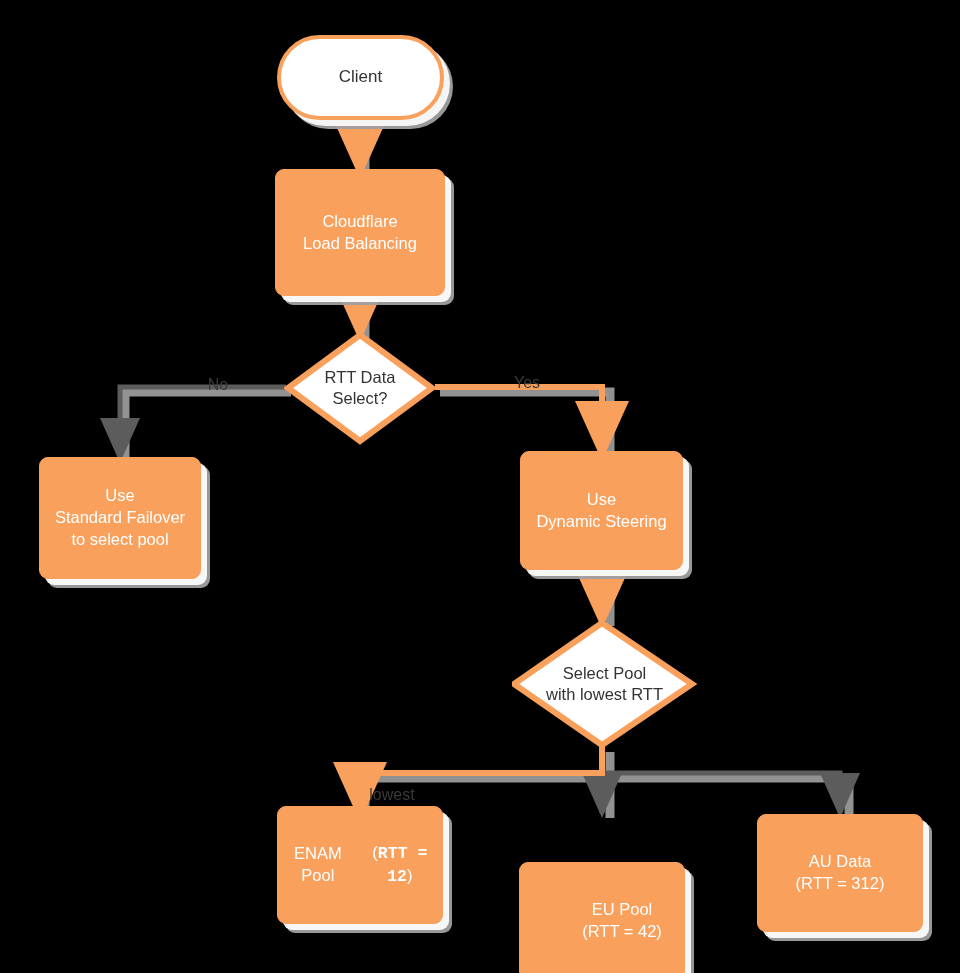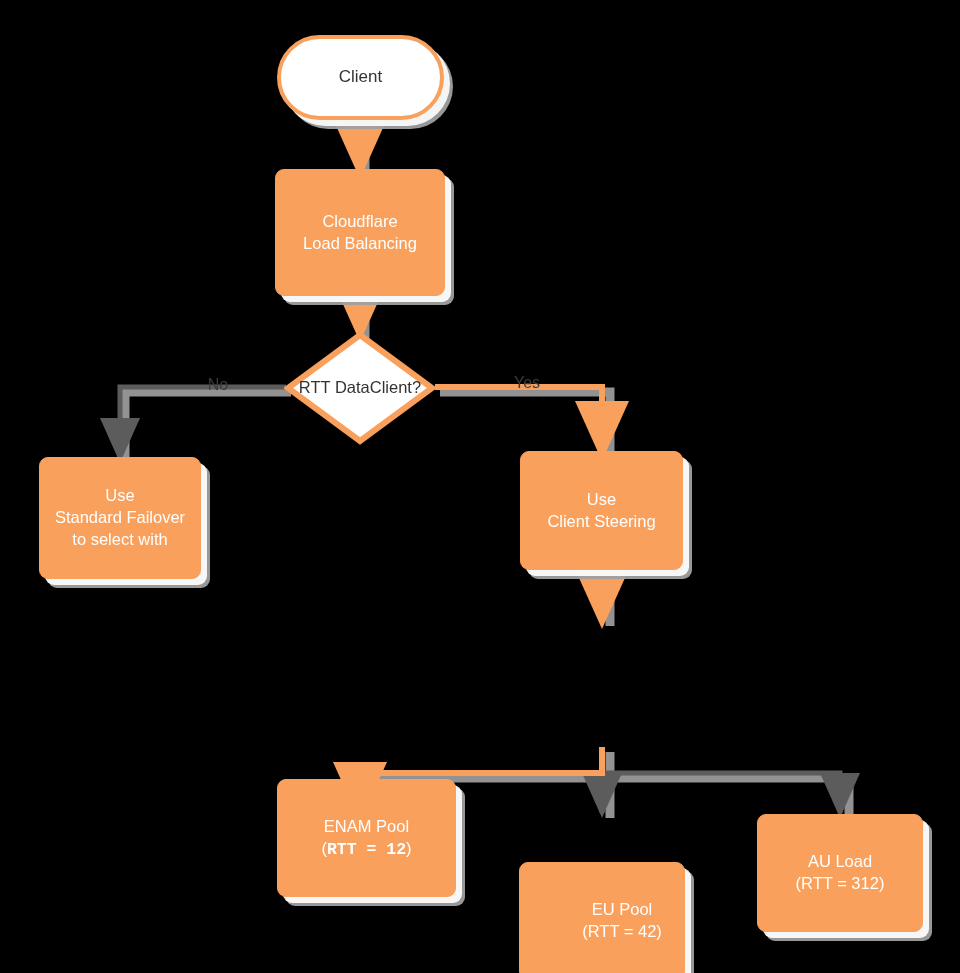--- a/index.html
+++ b/index.html
@@ -138,46 +138,56 @@
   <div class="node box" style="left:275px; top:169px; width:170px; height:127px; flex-direction:column;">
     <span class="ln1">Cloudflare</span>
     <span class="ln1">Load Balancing</span>
   </div>
 
   <div class="diamond-wrap" style="left:284px; top:331px; width:152px; height:114px;">
     <svg class="diamond-shape" viewBox="0 0 152 114" preserveAspectRatio="none">
       <polygon points="80,10 146,60 80,110 14,60" fill="#9A9A9A" opacity="0.9"></polygon>
       <polygon points="76,4 148,57 76,110 4,57" fill="#FFFFFF" stroke="#F9A05C" stroke-width="6"></polygon>
     </svg>
-    <div class="diamond-label" style="">
+    <div class="diamond-label" style="flex-direction:column;">
       <span class="ln1">RTT Data</span>
-      <span class="ln1">Client?</span>
+      <span class="ln1">Select?</span>
     </div>
   </div>
 
   <div class="node box" style="left:39px; top:457px; width:162px; height:122px; flex-direction:column;">
     <span class="ln1">Use</span>
     <span class="ln1">Standard Failover</span>
-    <span class="ln1">to select with</span>
+    <span class="ln1">to select pool</span>
   </div>
 
   <div class="node box" style="left:520px; top:451px; width:163px; height:119px; flex-direction:column;">
     <span class="ln1">Use</span>
-    <span class="ln1">Client Steering</span>
+    <span class="ln1">Dynamic Steering</span>
   </div>
 
+  <div class="diamond-wrap" style="left:512px; top:618px; width:185px; height:132px;">
+    <svg class="diamond-shape" viewBox="0 0 185 132" preserveAspectRatio="none">
+      <polygon points="96,12 180,68 96,125 12,68" fill="#9A9A9A" opacity="0.9"></polygon>
+      <polygon points="90,5 180,66 90,127 2,66" fill="#FFFFFF" stroke="#F9A05C" stroke-width="6"></polygon>
+    </svg>
+    <div class="diamond-label" style="flex-direction:column;">
+      <span class="ln1">Select Pool</span>
+      <span class="ln1">with lowest RTT</span>
+    </div>
+  </div>
 
-  <div class="node box" style="left:277px; top:779px; width:179px; height:118px; flex-direction:column;">
+  <div class="node box" style="left:277px; top:806px; width:166px; height:118px; flex-direction:row;">
     <span class="ln1">ENAM Pool</span>
     <span class="ln1"><span>(</span><span class="bold">RTT = 12</span><span>)</span></span>
   </div>
 
   <div class="node box" style="left:519px; top:862px; width:166px; height:118px; flex-direction:column;padding-left:40px;">
     <span class="ln1">EU Pool</span>
     <span class="ln1">(RTT = 42)</span>
   </div>
 
   <div class="node box" style="left:757px; top:814px; width:166px; height:118px; flex-direction:column;">
-    <span class="ln1">AU Load</span>
+    <span class="ln1">AU Data</span>
     <span class="ln1">(RTT = 312)</span>
   </div>
 
 </div>
 
 </body></html>

